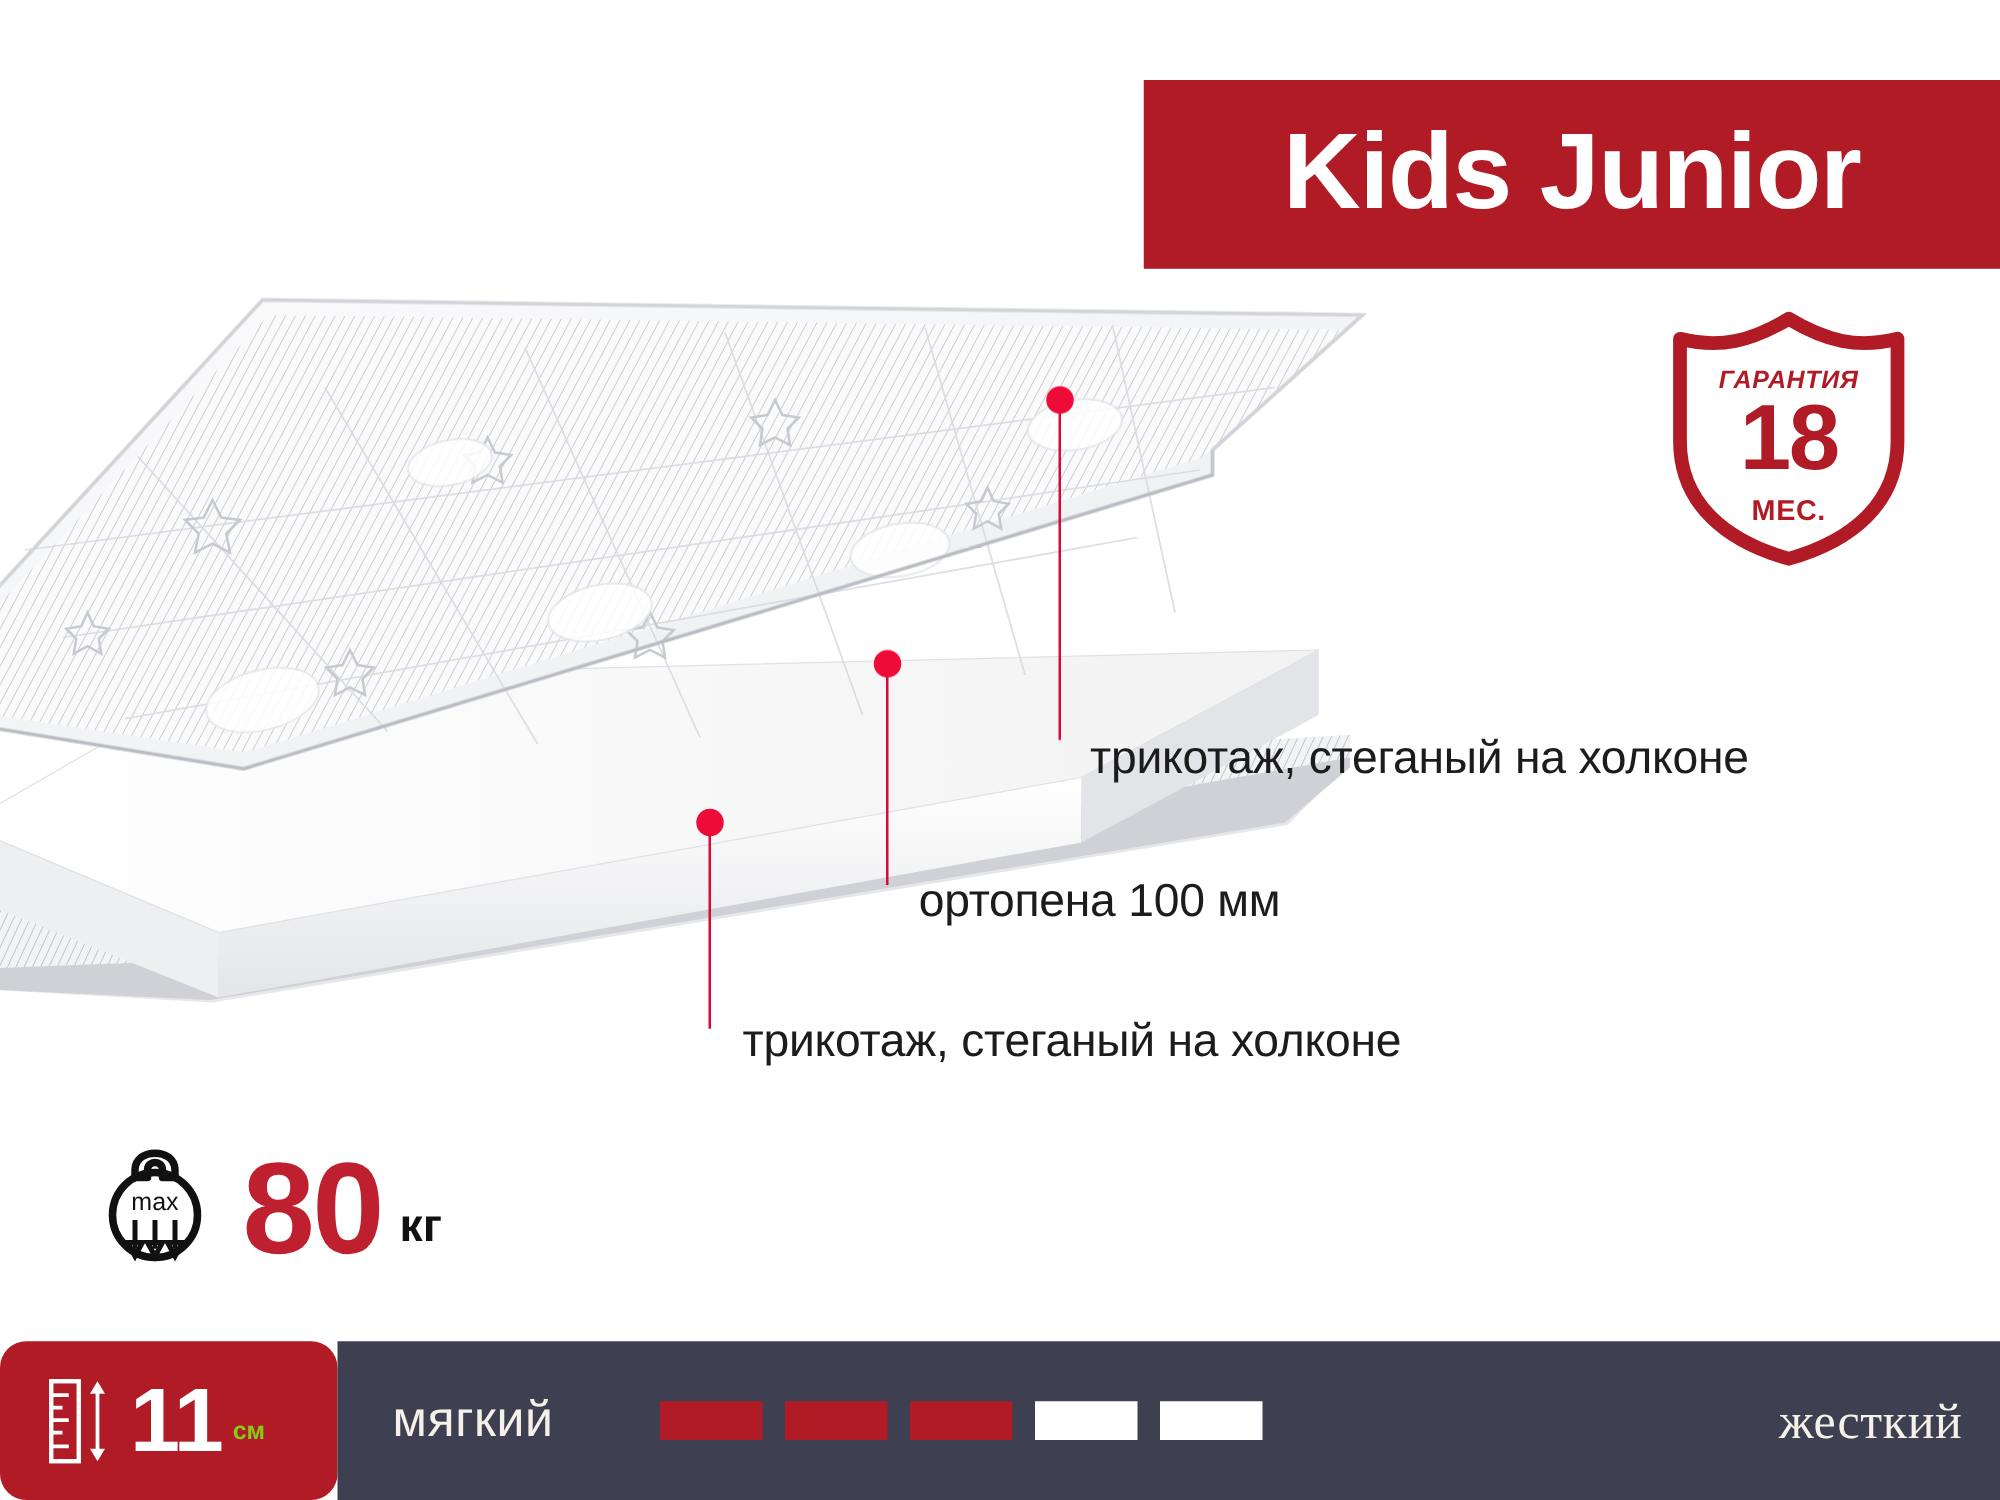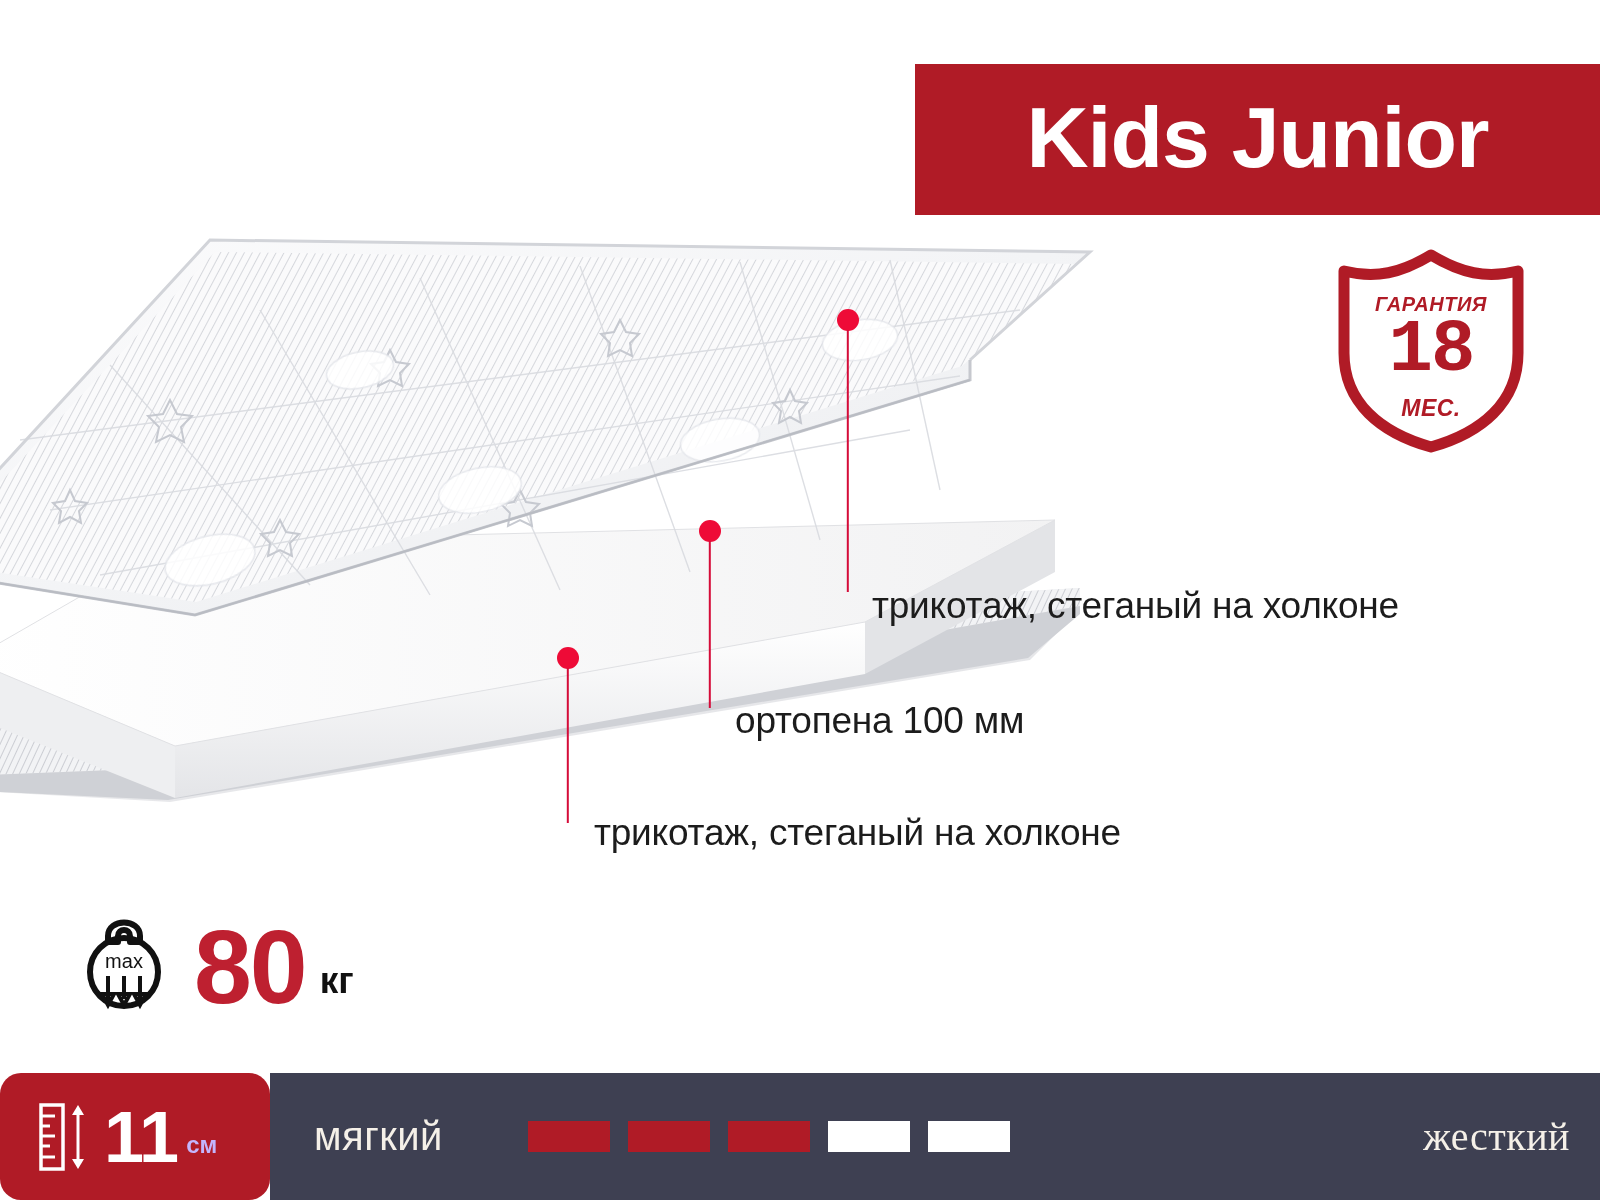--- a/index.html
+++ b/index.html
@@ -22,22 +22,22 @@
     color:#ffffff; font-size:86px; font-weight:bold;
     letter-spacing:-1px; line-height:1; white-space:nowrap;
     transform:translateY(-3px);
   }
 
   
   .shield-badge{position:absolute; left:1331px; top:243px; width:200px; height:210px;}
   .shield-badge svg{position:absolute;inset:0;}
   .shield-txt{position:absolute; left:0; width:100%; text-align:center; color:#B01B26; font-weight:bold;}
   .shield-guarantee{top:50px; font-size:20px; letter-spacing:0.5px;font-style:italic;}
-  .shield-months{top:70px; font-size:74px; line-height:1; letter-spacing:-2px;font-family:Liberation Mono, monospace;}
-  .shield-unit{top:152px; font-size:23px; letter-spacing:0.5px;font-style:italic;}
+  .shield-months{top:70px; font-size:74px; line-height:1; letter-spacing:-2px;}
+  .shield-unit{top:152px; font-size:23px; letter-spacing:0.5px;}
 
   
   .mattress{position:absolute; left:-40px; top:190px; width:1160px; height:660px;}
   .mattress svg{width:100%;height:100%;display:block;}
 
   
   .callout-dot{
     position:absolute; width:22px;height:22px;border-radius:50%;
     background:#EE0B37; transform:translate(-50%,-50%);
   }
@@ -56,21 +56,21 @@
   }
   .weight-unit{color:#111; font-size:37px; font-weight:bold; margin-left:14px; padding-bottom:12px;}
 
   
   .bottom-bar{position:absolute; left:0; right:0; top:1073px; height:127px; display:flex;}
   .height-panel{
     width:270px; background:#B01B26; display:flex; align-items:center; padding-left:38px; box-sizing:border-box;border-radius:21px;
   }
   .ruler-icon{width:50px;height:72px;flex:none;}
   .height-value{color:#fff; font-size:72px; font-weight:bold; line-height:1; margin-left:16px; letter-spacing:-1px;}
-  .height-unit{color:#c4b5fd; font-size:24px; font-weight:bold; margin-left:8px; padding-bottom:8px;margin-top:25px;}
+  .height-unit{color:#84cc16; font-size:20px; font-weight:bold; margin-left:8px; padding-bottom:8px;margin-top:25px;}
 
   .firmness-panel{
     flex:1; background:#3E4052; display:flex; align-items:center; position:relative;
   }
   .firm-word{color:#F5F0E8; font-size:40px; letter-spacing:0.5px; position:absolute;}
   .firm-soft{left:44px;}
   .firm-hard{right:30px;font-family:Liberation Serif, serif;}
   .firm-scale{position:absolute; left:258px; display:flex; gap:18px;}
   .firm-seg{width:82px;height:31px;}
 </style>

